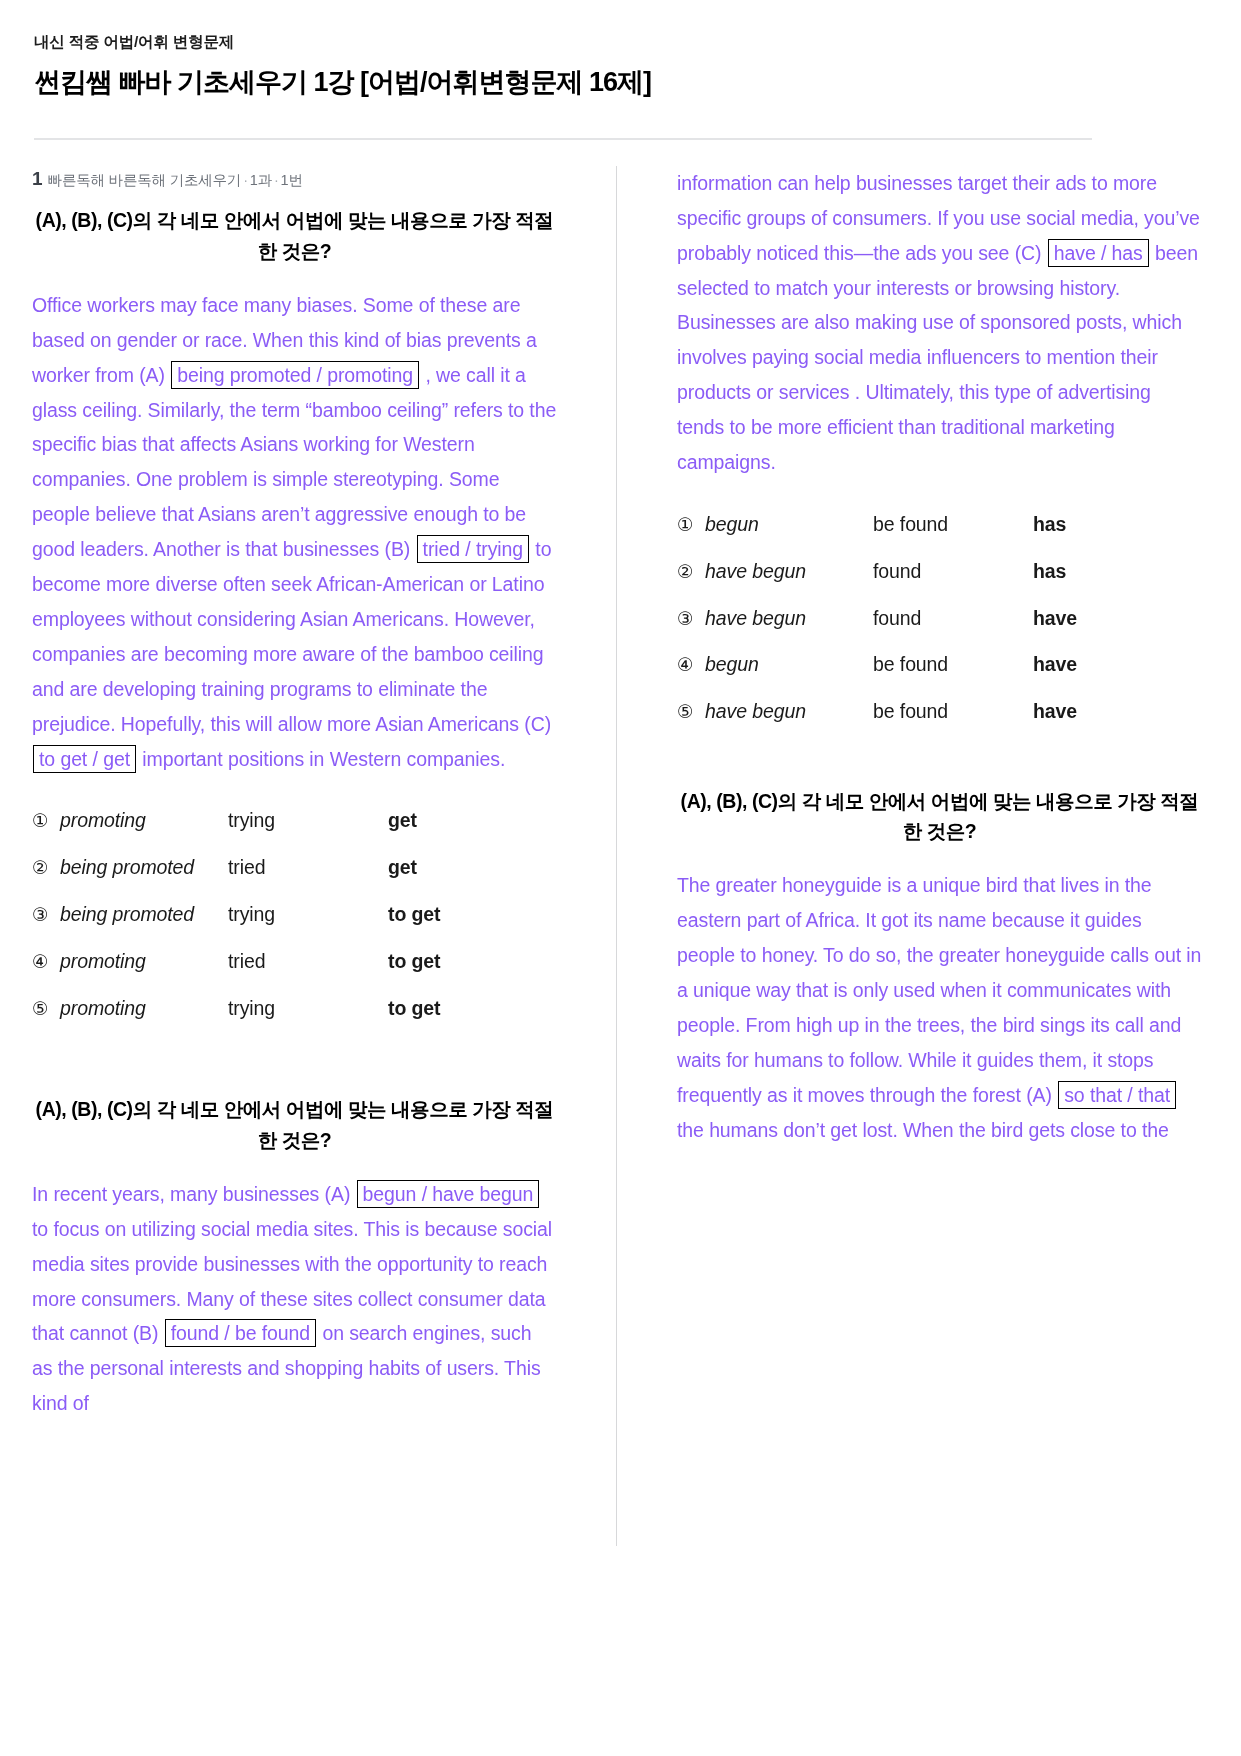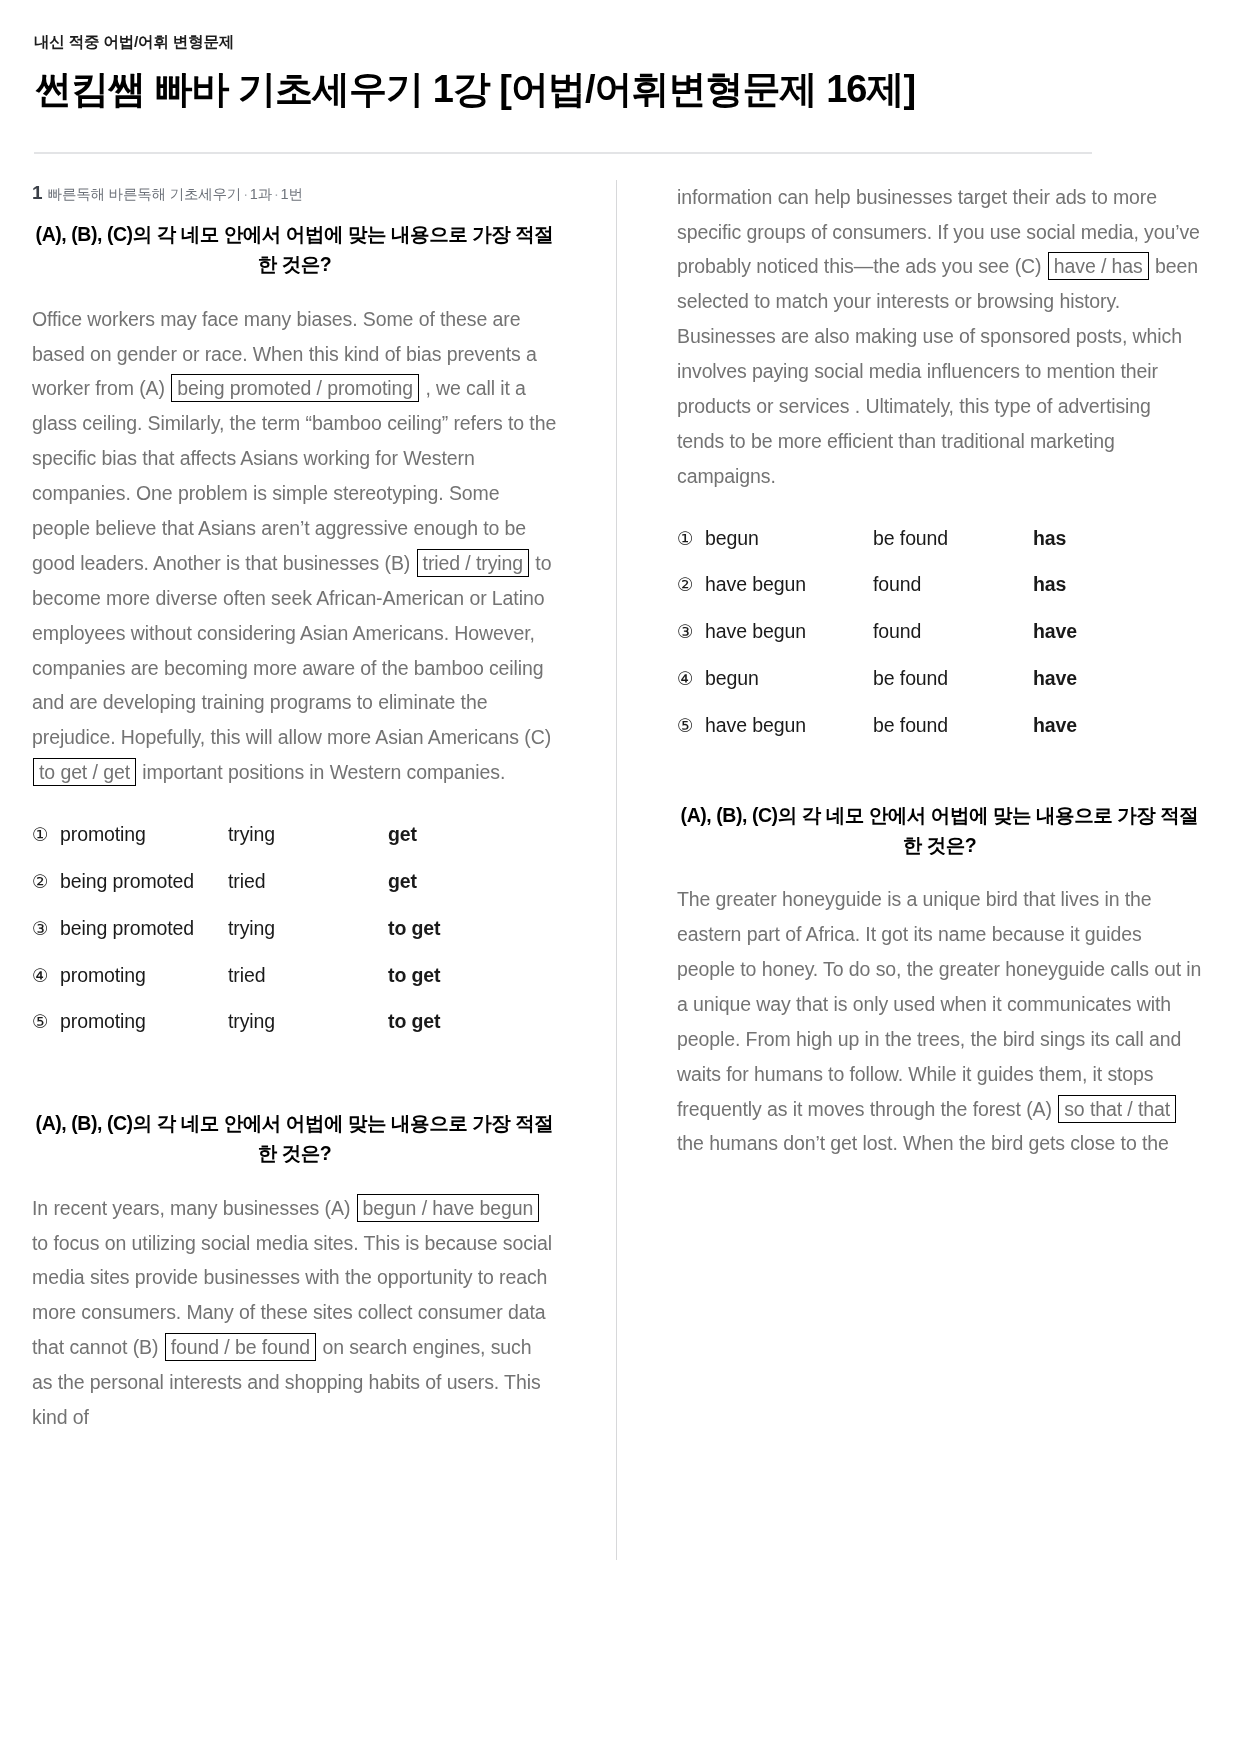--- a/index.html
+++ b/index.html
@@ -25,21 +25,21 @@
   .doc-header { padding: 2px 0 0 2px; }
   .doc-kicker {
     font-size: 15.5px;
     font-weight: 700;
     color: #1c1c1c;
     letter-spacing: -0.2px;
     line-height: 1.3;
     margin: 0 0 14px 0;
   }
   .doc-title {
-    font-size: 38px;
+    font-size: 27px;
     font-weight: 700;
     color: #000000;
     letter-spacing: -1.0px;
     line-height: 1.25;
     margin: 0;
     white-space: nowrap;
   }
   .header-rule {
     height: 2px;
     background: #e3e4e6;
@@ -92,21 +92,21 @@
     color: #000000;
     line-height: 1.55;
     letter-spacing: -0.45px;
     margin: 0 0 22px 0;
     text-align: center;
   }
 
   .q-passage {
     font-size: 19.5px;
     line-height: 1.79;
-    color: #737373;
+    color: #8b5cf6;
     letter-spacing: -0.1px;
     margin: 0;
     word-spacing: 0px;
     text-align: left;
   }
 
   
   .boxed {
     display: inline;
     border: 1.6px solid #000;
@@ -131,21 +131,21 @@
     color: #1a1a1a;
     margin-bottom: 18px;
     letter-spacing: -0.1px;
   }
   .choice-row:last-child { margin-bottom: 0; }
   .choice-marker {
     flex: 0 0 28px;
     font-size: 18.5px;
     color: #1a1a1a;
   }
-  .choice-a { flex: 0 0 168px; }
+  .choice-a { flex: 0 0 168px; font-style: italic; }
   .choice-b { flex: 0 0 160px; }
   .choice-c { flex: 1 1 auto; font-weight: bold; }
 
   .block-gap-lg { height: 72px; }
   .block-gap-md { height: 60px; }
 </style>
 </head>
 <body>
 
 <div class="page">

